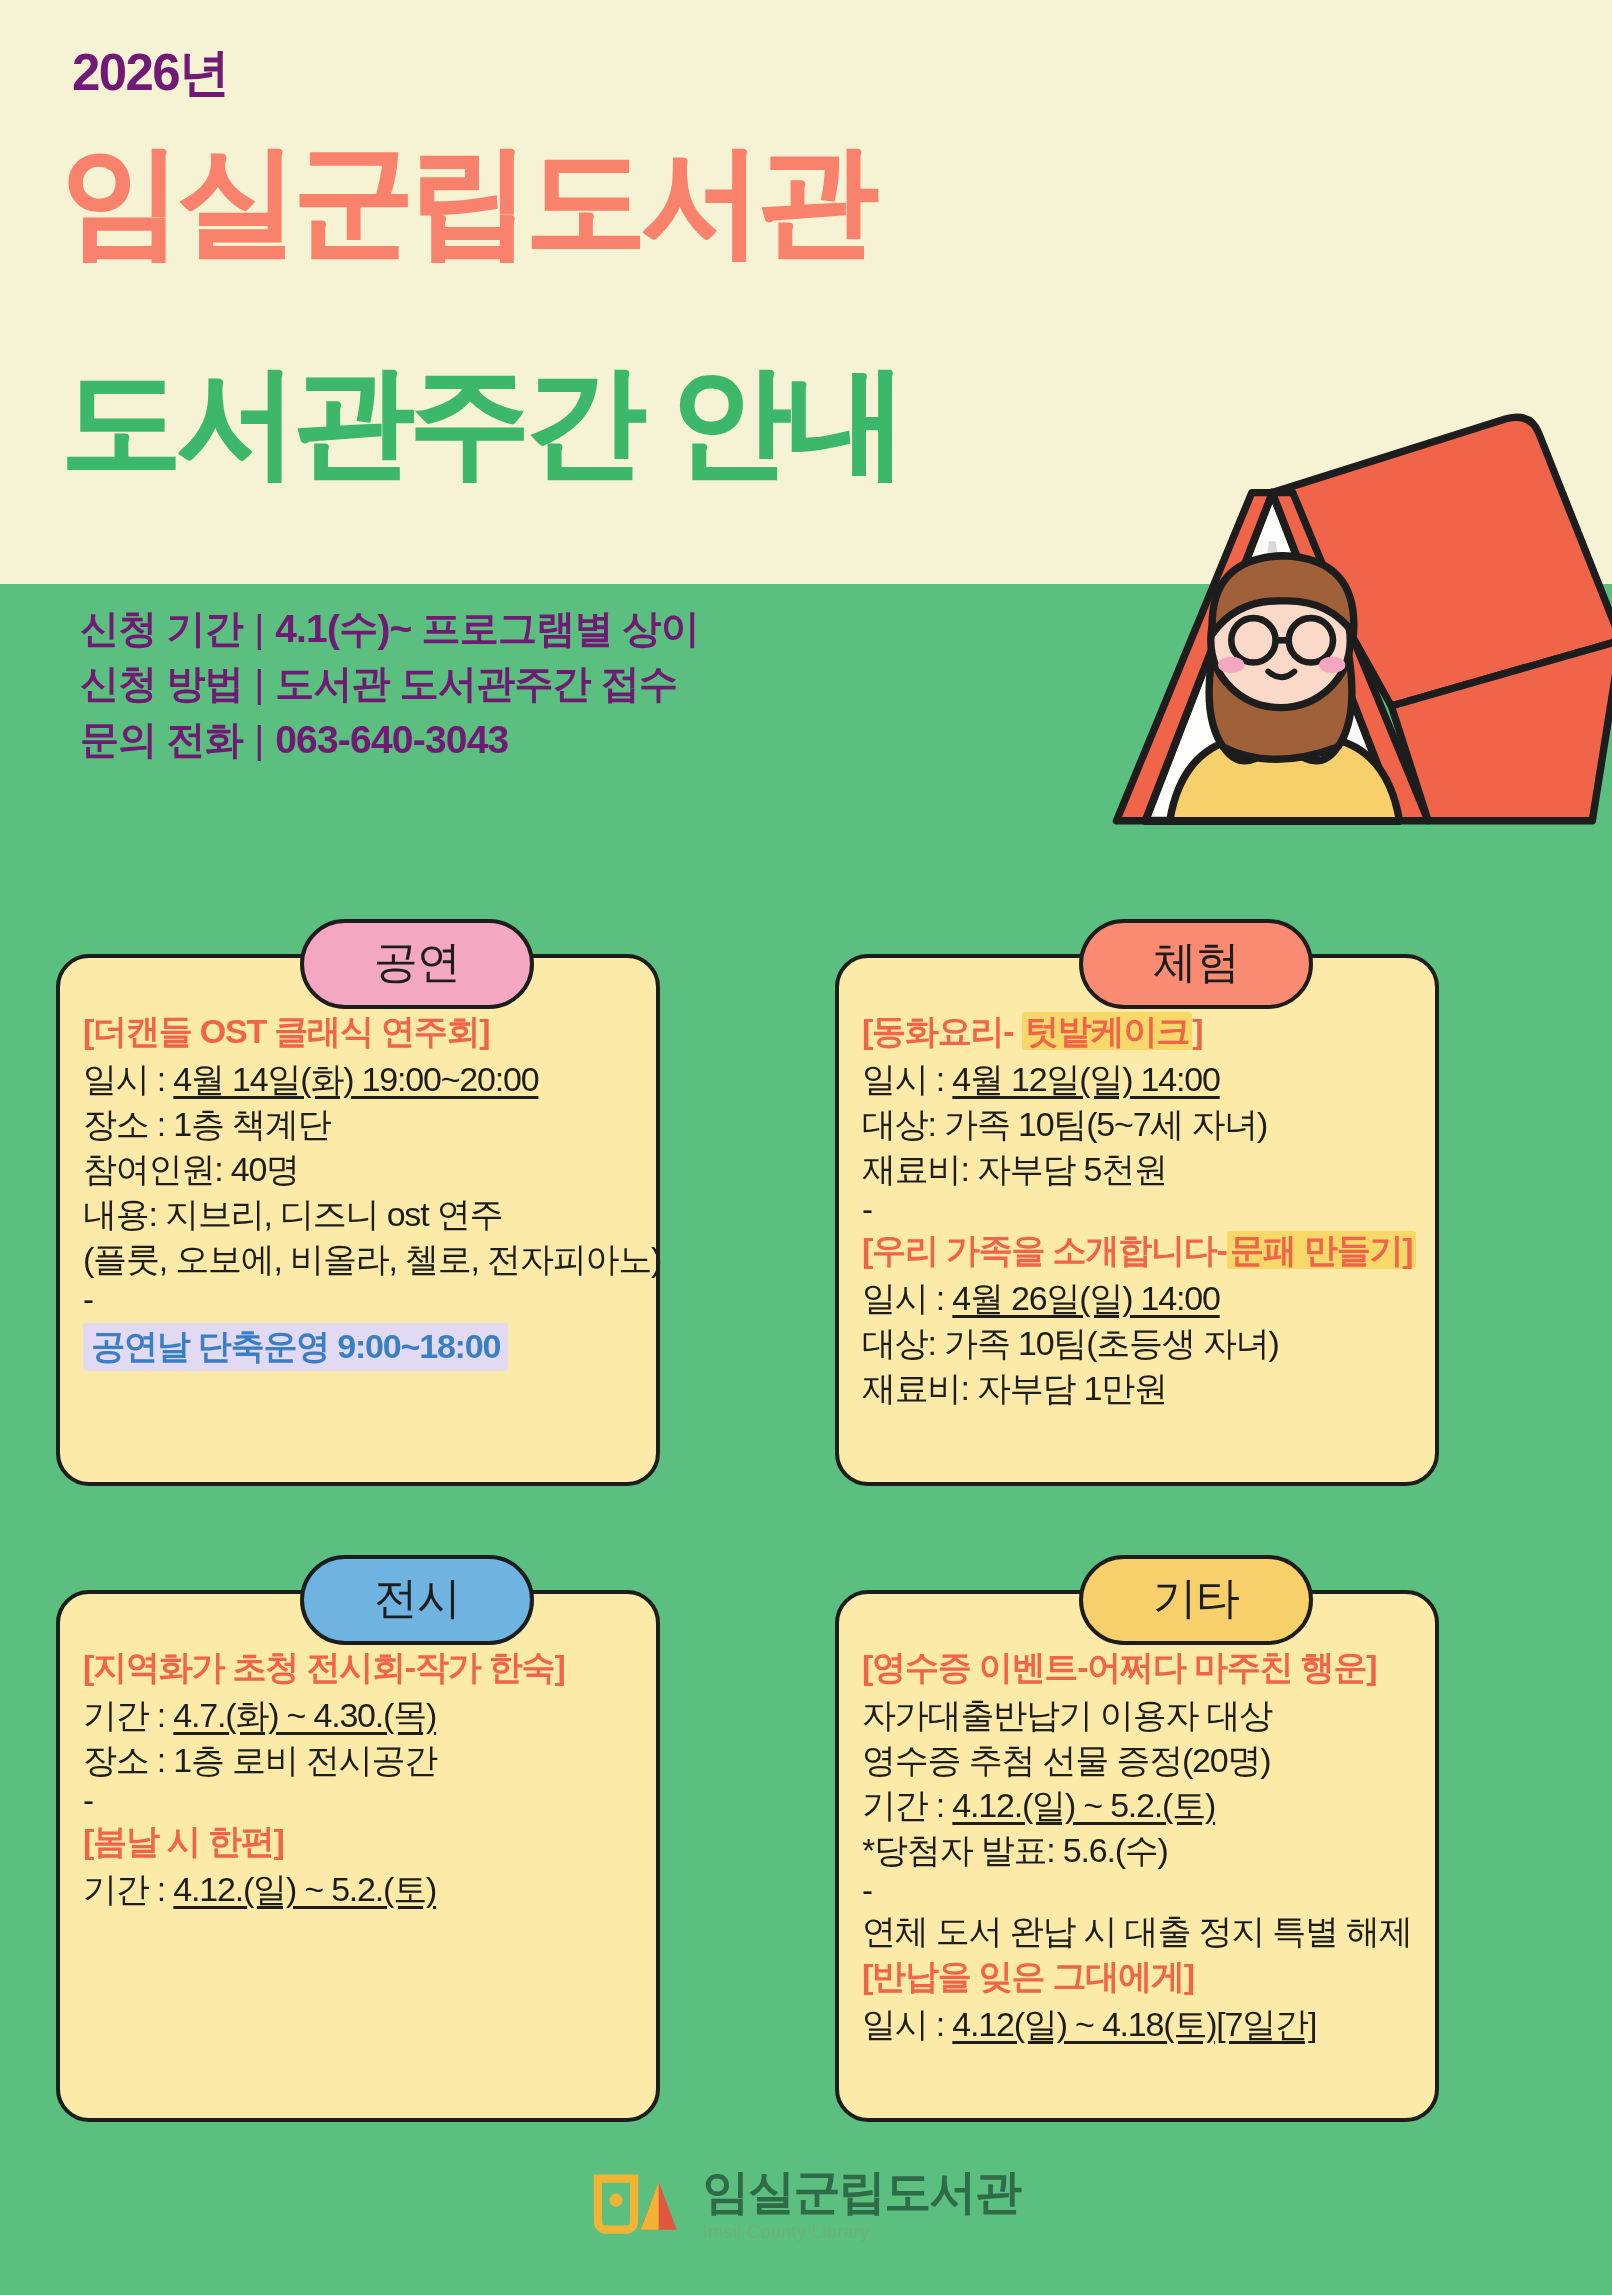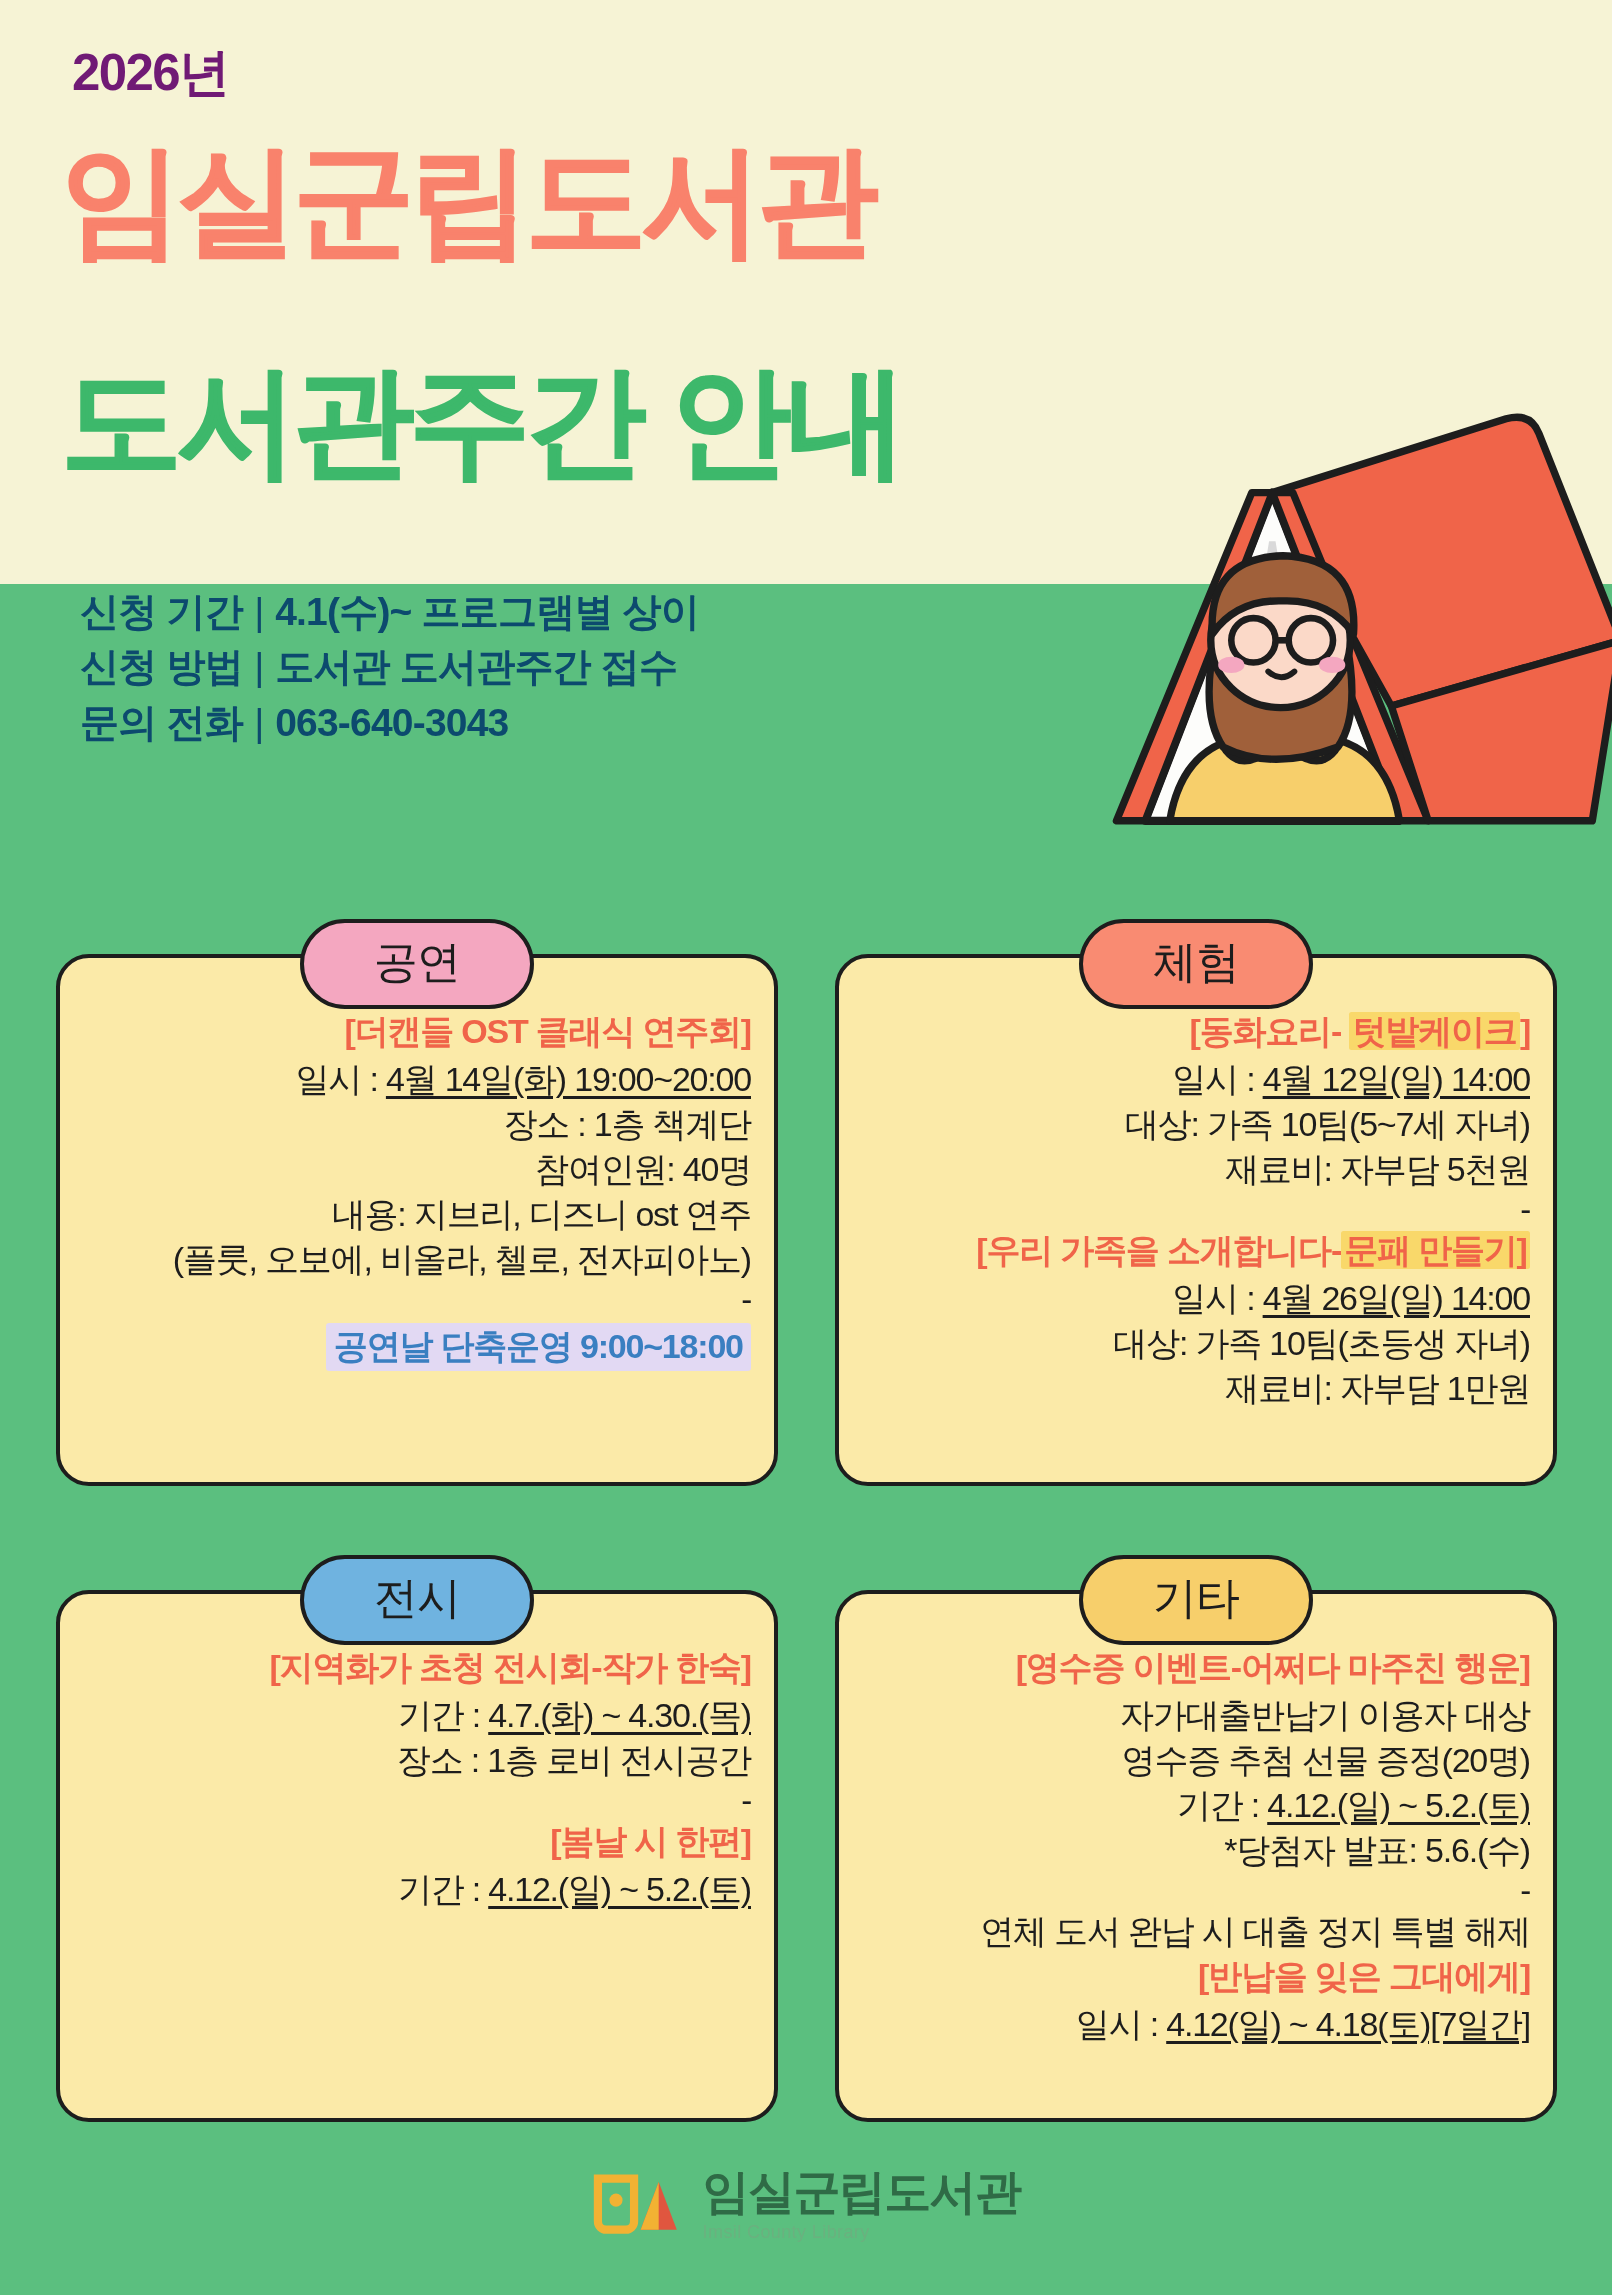--- a/index.html
+++ b/index.html
@@ -48,22 +48,22 @@
     font-weight: bold;
     color: #3db86b;
     letter-spacing: -4.9px;
     line-height: 1;
     -webkit-text-stroke: 1.6px #3db86b;
   }
 
   
   .info-block {
     position: absolute;
-    left: 80px; top: 584px;
-    color: #0c4a6e;
+    left: 80px; top: 601px;
+    color: #701a75;
   }
   .info-line {
     font-size: 39px;
     font-weight: bold;
     line-height: 1.42;
     white-space: nowrap;
     letter-spacing: -0.8px;
   }
   .info-line .sep {
     display: inline-block;
@@ -114,28 +114,28 @@
   }
   .pill.pink   { background: #f4a7c0; }
   .pill.salmon { background: #f98b72; }
   .pill.blue   { background: #6fb3e0; }
   .pill.yellow { background: #f7cf6b; }
 
   .card {
     position: absolute;
     top: 39px;
     left: 0;
-    width: 722px;
+    width: 604px;
     min-height: 532px;
     background: #fbeaa8;
     border: 4.9px solid #1d1d1d;
     border-radius: 33px;
     box-sizing: border-box;
     padding: 51px 23px 24.6px;
-    text-align: right;
+    text-align: left;
   }
 
   .line {
     font-size: 34px;
     color: #1d1d1d;
     line-height: 1.32;
     letter-spacing: -1.2px;
     white-space: nowrap;
   }
   .line.head {

